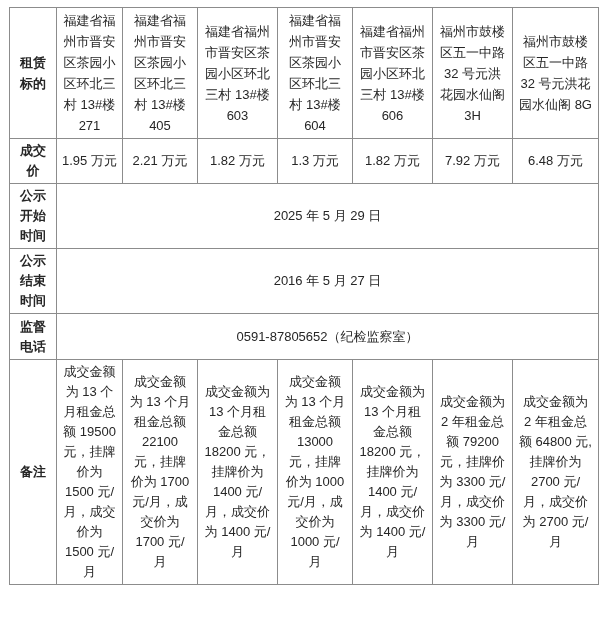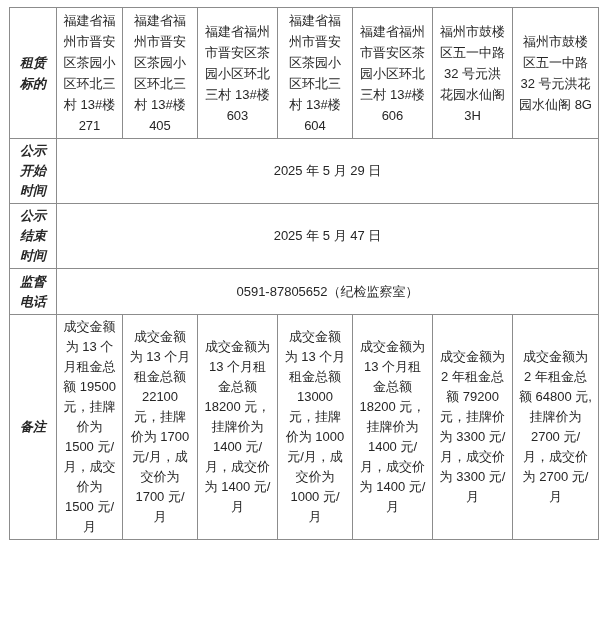--- a/index.html
+++ b/index.html
@@ -31,21 +31,20 @@
     line-height: 20px;
     color: #262626;
     padding: 2px 5px;
     word-break: break-word;
     overflow: hidden;
   }
   td.lbl {
     font-weight: bold;
     white-space: pre-line;
     padding: 2px 2px;
-    font-style: italic;
   }
   tr.r-subject  td { height: 102px; line-height: 21px; }
   tr.r-lessor   td { height: 23px; }
   tr.r-org      td { height: 23px; }
   tr.r-lessee   td { height: 46px; }
   tr.r-biddate  td { height: 37px; }
   tr.r-listing  td { height: 30px; }
   tr.r-deal     td { height: 29px; }
   tr.r-pubstart td { height: 53px; }
   tr.r-pubend   td { height: 54px; }
@@ -79,33 +78,43 @@
       <td>福建省福州市晋安区茶园小区环北三村 13#楼 606</td>
       <td>福州市鼓楼区五一中路 32 号元洪花园水仙阁 3H</td>
       <td>福州市鼓楼区五一中路 32 号元洪花园水仙阁 8G</td>
     </tr>
 
 
 
 
 
 
+    <tr class="r-deal">
+      <td class="lbl">成交价</td>
+      <td>1.95 万元</td>
+      <td>2.21 万元</td>
+      <td>1.82 万元</td>
+      <td>1.3 万元</td>
+      <td>1.82 万元</td>
+      <td>7.92 万元</td>
+      <td>6.48 万元</td>
+    </tr>
 
     <tr class="r-pubstart">
       <td class="lbl">公示
 开始
 时间</td>
       <td colspan="7">2025 年 5 月 29 日</td>
     </tr>
 
     <tr class="r-pubend">
       <td class="lbl">公示
 结束
 时间</td>
-      <td colspan="7">2025 年 5 月 47 日</td>
+      <td colspan="7">2016 年 5 月 27 日</td>
     </tr>
 
     <tr class="r-phone">
       <td class="lbl">监督
 电话</td>
       <td colspan="7">0591-87805652（纪检监察室）</td>
     </tr>
 
     <tr class="r-remarks">
       <td class="lbl">备注</td>

